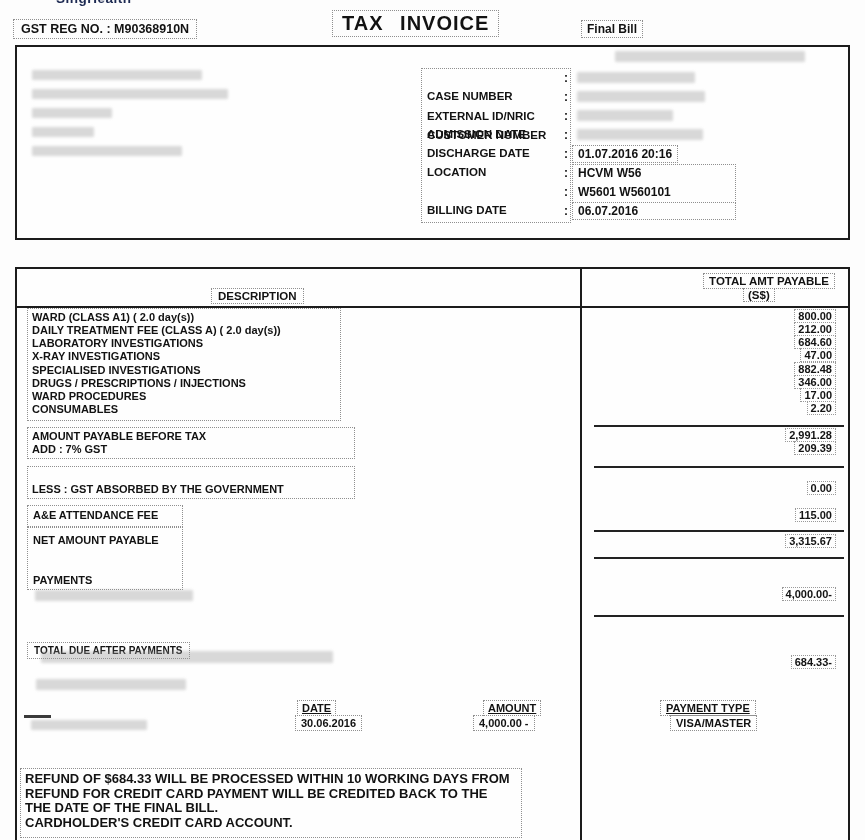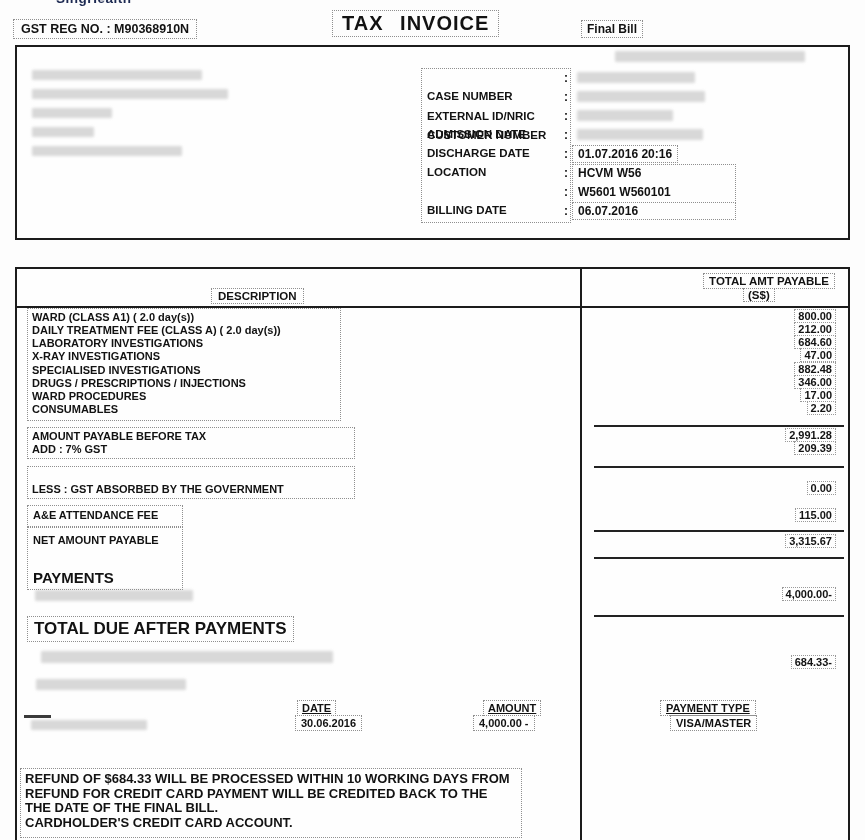--- a/index.html
+++ b/index.html
@@ -113,34 +113,34 @@
     <div class="abs dotted" style="left:10px;top:236px;width:154px;height:20px;">
       <div style="font-size:11px;padding:3px 0 0 5px;white-space:nowrap;">A&amp;E ATTENDANCE FEE</div>
     </div>
     <div class="trow" style="top:241px;">
         <span class="amt">115.00</span>
       </div>
 
     <div class="amtline" style="top:261px;"></div>
     <div class="abs dotted" style="left:10px;top:258px;width:154px;height:61px;">
       <div style="font-size:11px;padding:6px 0 0 5px;white-space:nowrap;">NET AMOUNT PAYABLE</div>
-      <div style="position:absolute;left:5px;bottom:3px;font-size:15px;white-space:nowrap;">PAYMENTS</div>
+      <div style="position:absolute;left:5px;bottom:3px;font-size:11px;white-space:nowrap;">PAYMENTS</div>
     </div>
     <div class="trow" style="top:267px;">
         <span class="amt">3,315.67</span>
       </div>
     <div class="amtline" style="top:288px;"></div>
 
     <div class="redact" style="left:18px;top:321px;width:158px;height:11px;"></div>
     <div class="trow" style="top:320px;">
         <span class="amt">4,000.00-</span>
       </div>
 
     <div class="amtline" style="top:346px;"></div>
-    <div class="abs dotted" style="left:10px;top:347px;padding:2px 6px;font-size:17px;white-space:nowrap;">TOTAL DUE AFTER PAYMENTS</div>
+    <div class="abs dotted" style="left:10px;top:373px;padding:2px 6px;font-size:10px;white-space:nowrap;">TOTAL DUE AFTER PAYMENTS</div>
     <div class="redact" style="left:24px;top:382px;width:292px;height:12px;"></div>
     <div class="trow" style="top:388px;">
         <span class="amt">684.33-</span>
       </div>
     <div class="redact" style="left:19px;top:410px;width:150px;height:11px;"></div>
 
     <div style="position:absolute;left:7px;top:446px;width:27px;height:3px;background:#3a3a3a;"></div>
     <div class="redact" style="left:14px;top:451px;width:116px;height:10px;"></div>
 
     <div class="abs dotted uline" style="left:280px;top:431px;padding:1px 4px;font-size:11px;">DATE</div>

